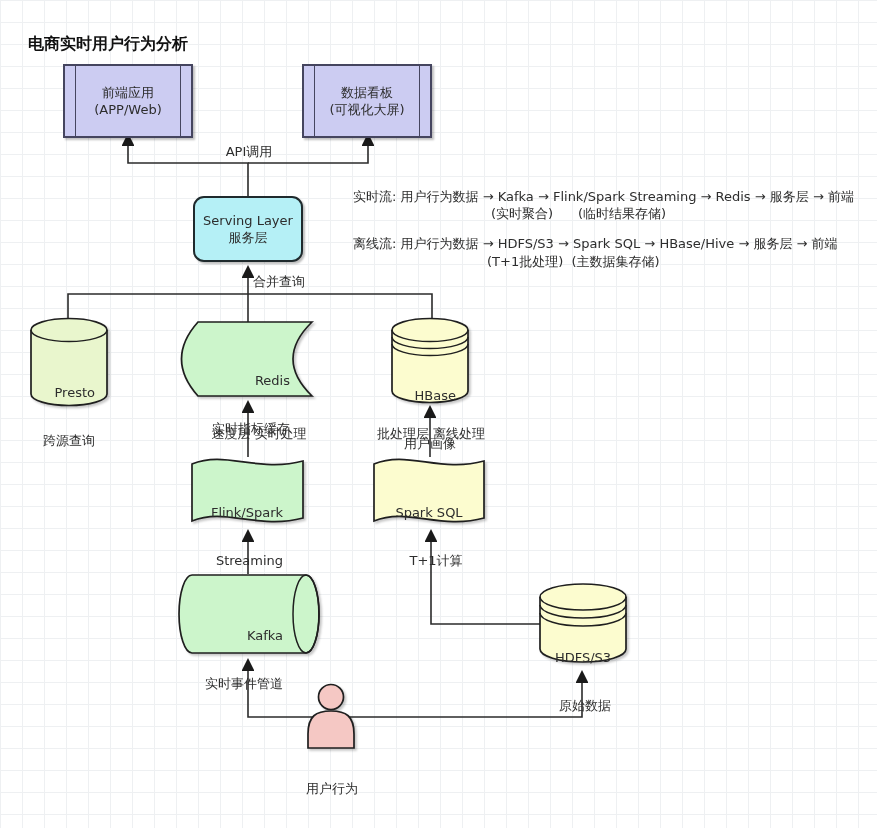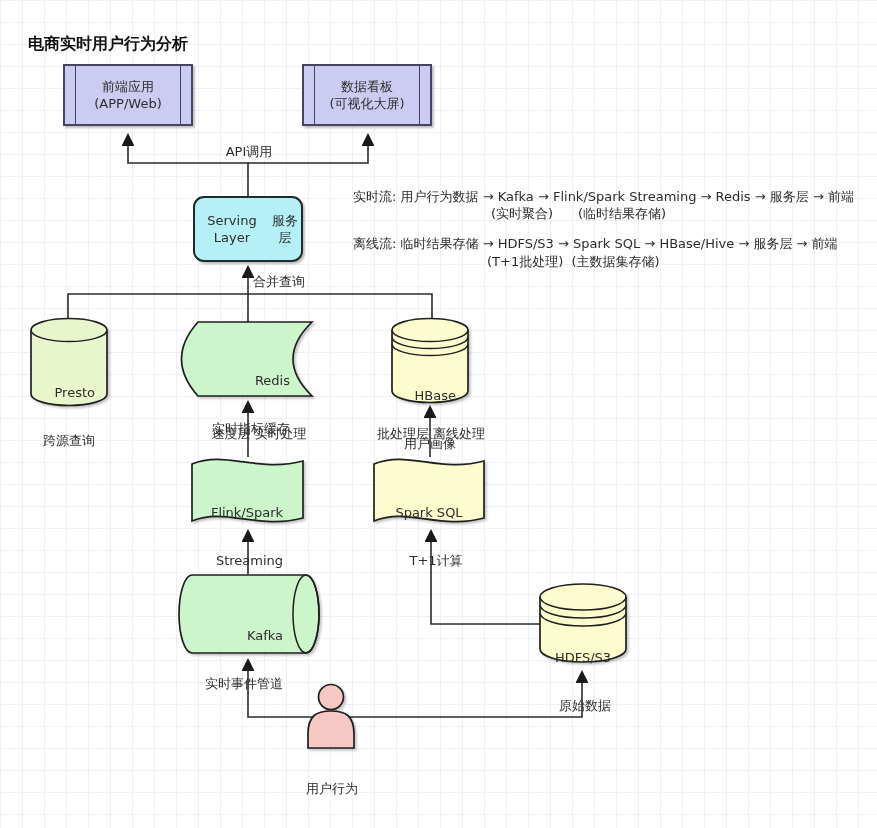--- a/index.html
+++ b/index.html
@@ -17,33 +17,33 @@
   .shape{stroke:#1f1f1f;stroke-width:1.7;}
   .inner{stroke:#1f1f1f;stroke-width:1.5;fill:none;}
   .shadow{filter:drop-shadow(2px 2px 1.2px rgba(0,0,0,0.22));}
   .lbl{
     position:absolute;font-size:13px;line-height:16px;text-align:right;
     transform:translateX(-50%);white-space:pre;color:#2d2d2d;
   }
   .lbl-left{position:absolute;font-size:13px;line-height:16px;white-space:pre;color:#2d2d2d;}
   .title{position:absolute;left:28px;top:34px;font-size:16px;font-weight:bold;color:#111;white-space:pre;}
   .procbox{
-    position:absolute;box-sizing:border-box;width:130px;height:62px;
+    position:absolute;box-sizing:border-box;width:130px;height:74px;
     background:#ccccf2;border:2px solid #45455f;
     box-shadow:2px 2px 2px rgba(0,0,0,0.25);
     display:flex;flex-direction:column;align-items:center;justify-content:center;
     font-size:13px;line-height:17px;text-align:center;
   }
   .procbox .vbar{position:absolute;top:0;bottom:0;width:0;border-left:1.6px solid #45455f;}
   .vbar.l{left:10px;} .vbar.r{right:10px;}
   .serving{
     position:absolute;box-sizing:border-box;left:193px;top:196px;width:110px;height:66px;
     background:#b5f0f6;border:2px solid #1f2a2d;border-radius:11px;
     box-shadow:2px 2px 2px rgba(0,0,0,0.25);
-    display:flex;flex-direction:row;align-items:center;justify-content:center;
+    display:flex;flex-direction:column;align-items:center;justify-content:center;
     font-size:13px;line-height:17px;text-align:center;
   }
   .watermark{
     position:absolute;right:25px;top:769px;font-size:25px;font-weight:bold;
     color:#fdfdfd;letter-spacing:1px;white-space:pre;
     text-shadow:2px 2px 2px #969696,-1px -1px 1px #ffffff;
   }
 </style>
 </head>
 <body>
@@ -167,17 +167,17 @@
     <div>HDFS/S3</div>
     <div>原始数据</div>
   </div>
   <div class="lbl" style="left:332px;top:749px;">
     <div>用户行为</div>
     
   </div>
 
   <div class="lbl-left" style="left:353px;top:189px;">实时流: 用户行为数据 → Kafka → Flink/Spark Streaming → Redis → 服务层 → 前端</div>
   <div class="lbl-left" style="left:491px;top:206px;">(实时聚合)      (临时结果存储)</div>
-  <div class="lbl-left" style="left:353px;top:236px;">离线流: 临时结果存储 → HDFS/S3 → Spark SQL → HBase/Hive → 服务层 → 前端</div>
+  <div class="lbl-left" style="left:353px;top:236px;">离线流: 用户行为数据 → HDFS/S3 → Spark SQL → HBase/Hive → 服务层 → 前端</div>
   <div class="lbl-left" style="left:487px;top:254px;">(T+1批处理)  (主数据集存储)</div>
 
 
 </div>
 
 </body></html>

